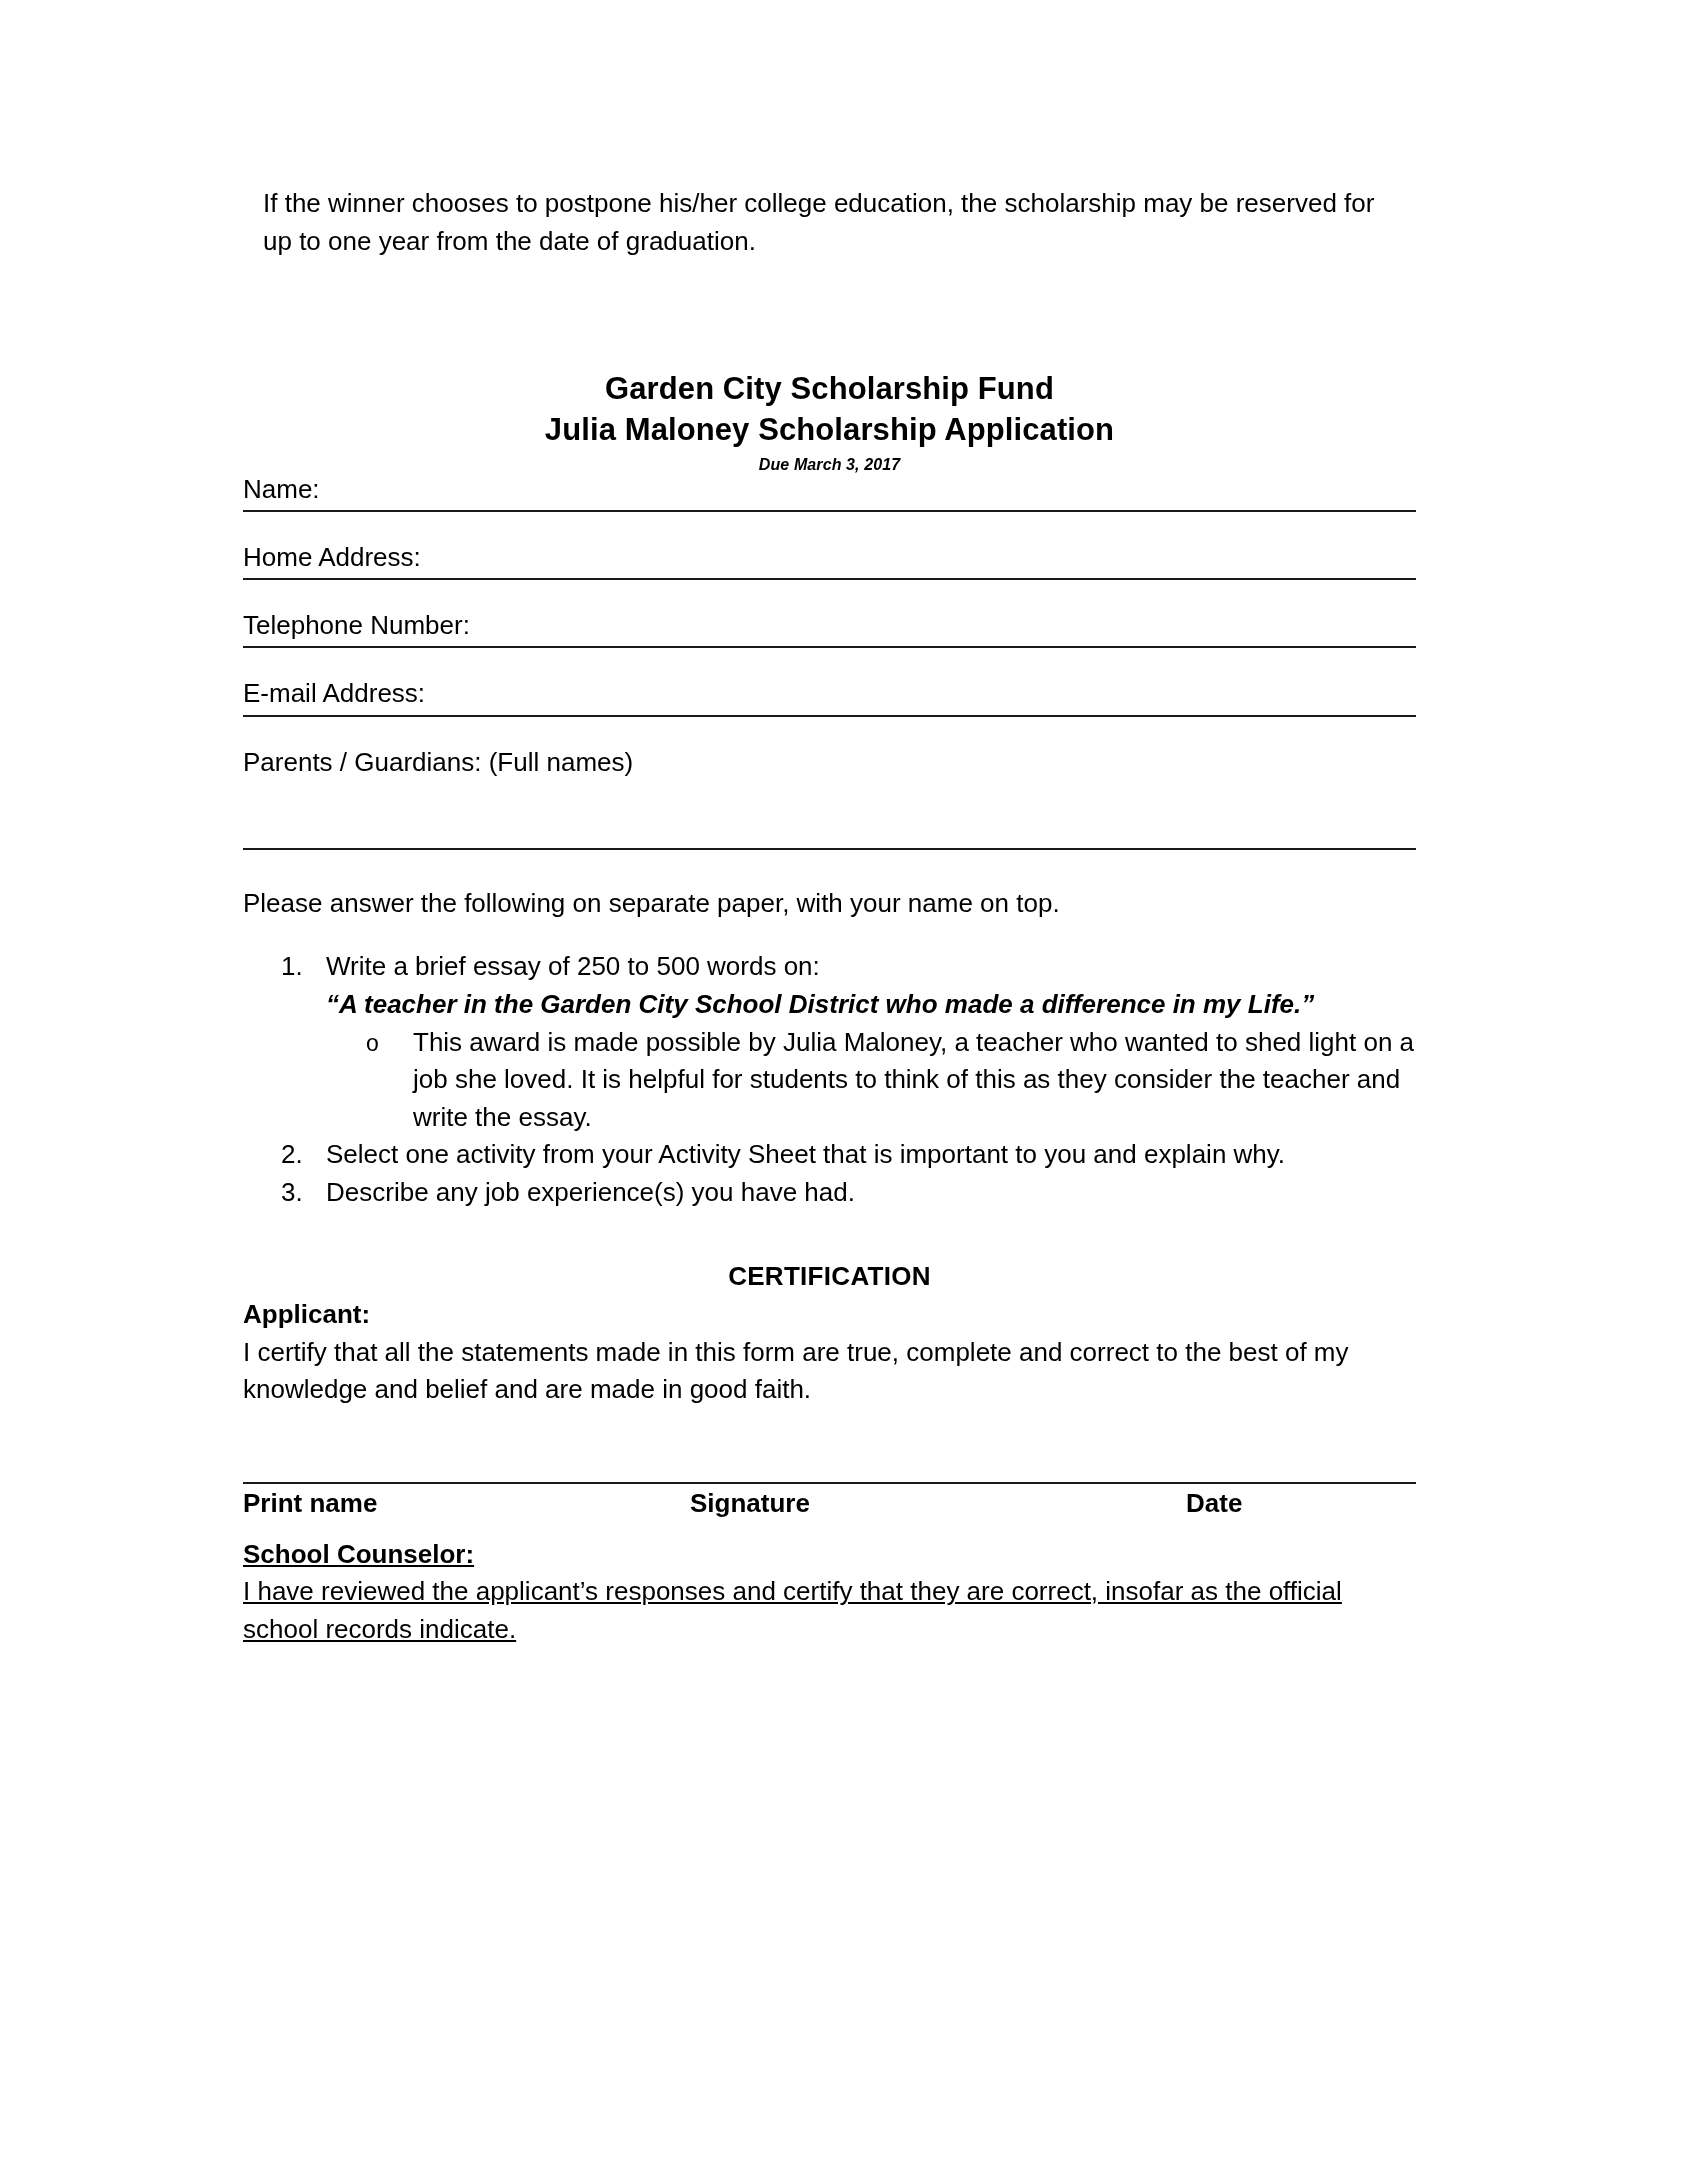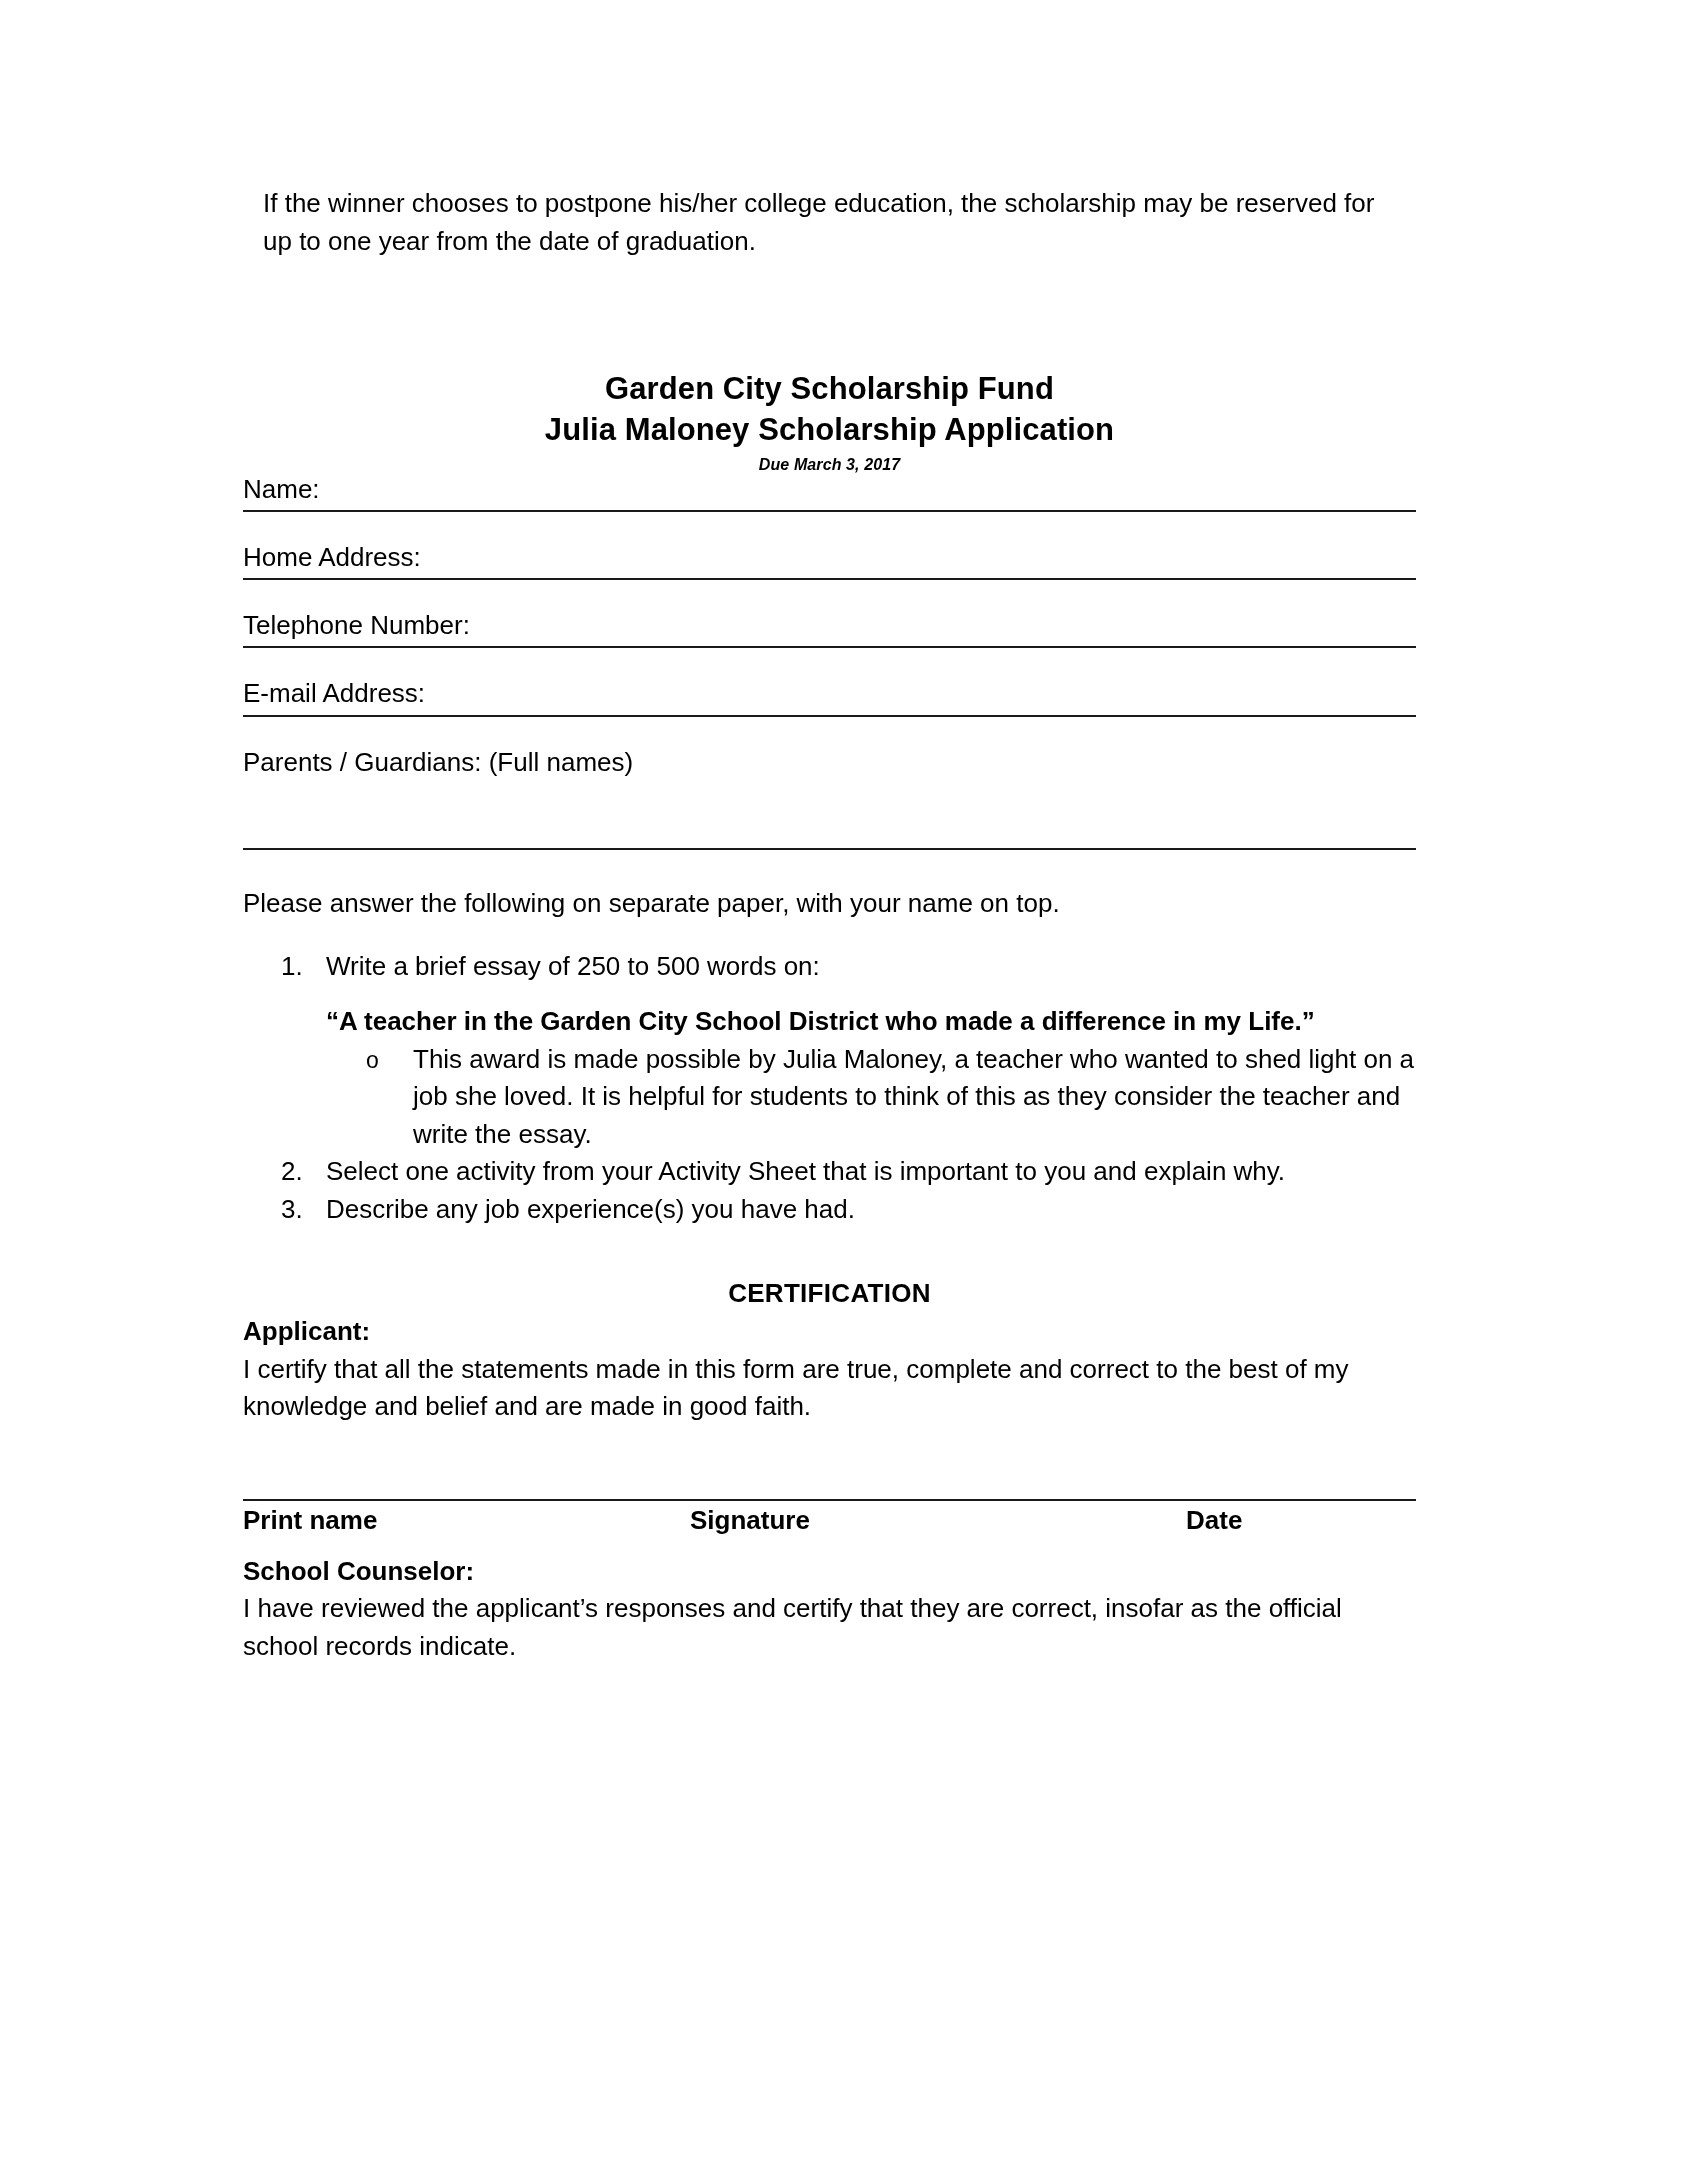--- a/index.html
+++ b/index.html
@@ -103,22 +103,23 @@
   }
   ol.main-list > li .num {
     position: absolute;
     left: 38px;
     top: 0;
     width: 40px;
     text-align: left;
   }
   .essay-prompt {
     font-weight: bold;
+    font-style: italic;
     display: block;
-    margin-top: 17px;
+    margin-top: 0;
   }
 
   ul.sub-list {
     margin: 0;
     padding: 0;
     list-style: none;
   }
   ul.sub-list > li {
     position: relative;
     padding-left: 87px;
@@ -167,20 +168,21 @@
     position: absolute;
     top: 0;
     font-size: 26px;
     font-weight: bold;
   }
   .sign-print { left: 0; }
   .sign-signature { left: 447px; }
   .sign-date { left: 943px; }
 
   .counselor-block {
+    text-decoration: underline;
   }
 </style>
 </head>
 <body>
 
 <div class="page">
   <div class="content">
 
     <p class="intro-para">If the winner chooses to postpone his/her college education, the scholarship may be reserved for up to one year from the date of graduation.</p>
 

